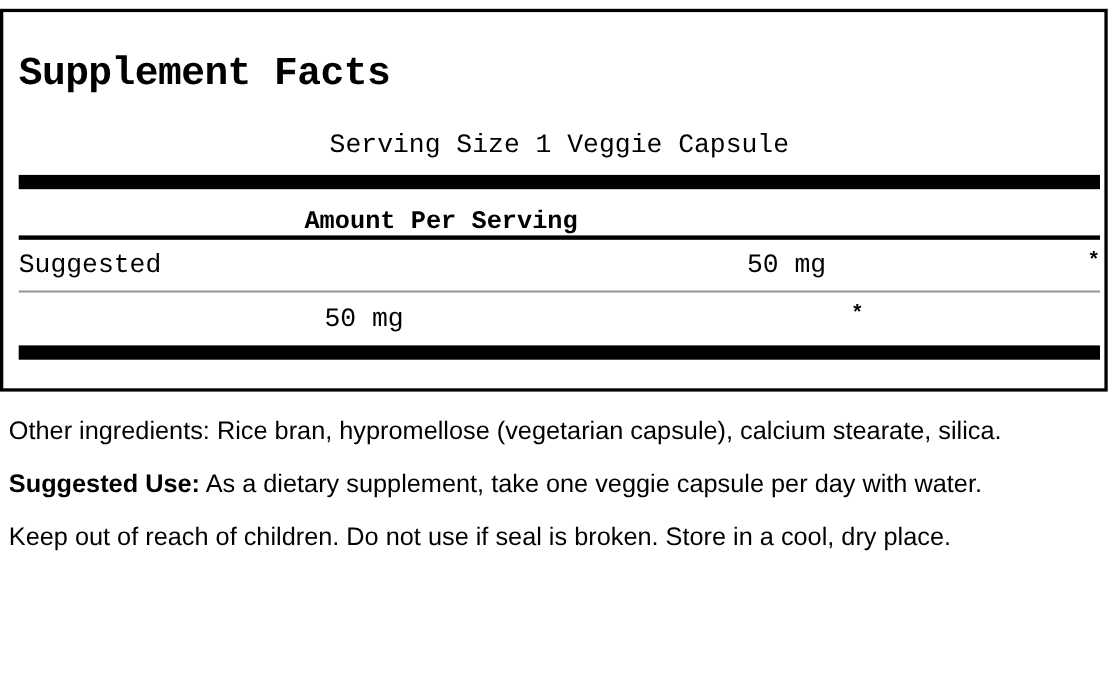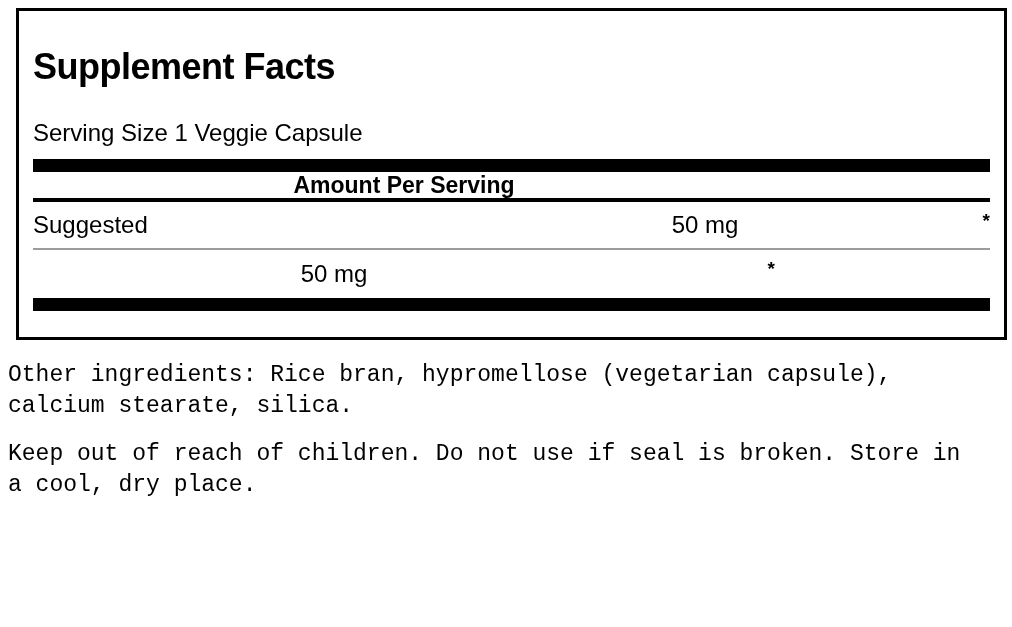--- a/index.html
+++ b/index.html
@@ -17,46 +17,48 @@
   body {
     width: 1012px;
     height: 627px;
     font-family: "Liberation Sans", sans-serif;
     color: var(--text, #000);
     overflow: hidden;
   }
 
   
   .facts-box {
-    margin: 8px 5px 0 16px;
+    margin: 8px 5px 0 0;
     border: 3px solid var(--border, #000);
-    padding: 34px 14px 26px 14px;
+    padding: 34px 4px 26px 14px;
     background: var(--background, #fff);
+    font-family: Liberation Mono, monospace;
   }
   .facts-title {
     margin: 0 0 30px 0;
     font-size: 36px;
     line-height: 43px;
     font-weight: bold;
     letter-spacing: -0.5px;
   }
   .serving-size {
     font-size: 24px;
     line-height: 29px;
     margin-bottom: 12px;
+    text-align: center;
   }
   .thick-bar {
     height: 13px;
     background: var(--border, #000);
   }
   .table-header {
     display: grid;
     grid-template-columns: 1fr 140px 215px;
     align-items: end;
-    height: 30px;
+    height: 46px;
     border-bottom: 4px solid var(--border, #000);
     font-weight: bold;
     font-size: 23px;
     line-height: 26px;
   }
   .hdr-amount { grid-column: 1 / 3; text-align: center; }
   .hdr-dv { grid-column: 3; text-align: right; }
 
   .nutrient-row {
     display: grid;
@@ -72,21 +74,20 @@
 
   .footnote {
     margin-top: 22px;
     font-size: 23px;
     line-height: 28px;
   }
 
   
   .info-section {
     padding: 20px 28px 0 8px;
-    font-family: Liberation Mono, monospace;
   }
   .para {
     margin: 0 0 17px 0;
     font-size: 23px;
     line-height: 31px;
   }
   .para b { font-weight: bold; }
 </style>
 </head>
 <body>
@@ -113,16 +114,17 @@
     <div class="cell-dv">*</div>
   </div>
 
   <div class="thick-bar"></div>
 
 </div>
 
 <div class="info-section">
   <p class="para"><span>Other ingredients: Rice bran, hypromellose (vegetarian capsule), calcium stearate, silica.</span></p>
 
+  <p class="para"><b>Suggested Use:</b> <span>As a dietary supplement, take one veggie capsule per day with water.</span></p>
 
 
   <p class="para">Keep out of reach of children. Do not use if seal is broken. Store in a cool, dry place.</p>
 </div>
 
 </body></html>

